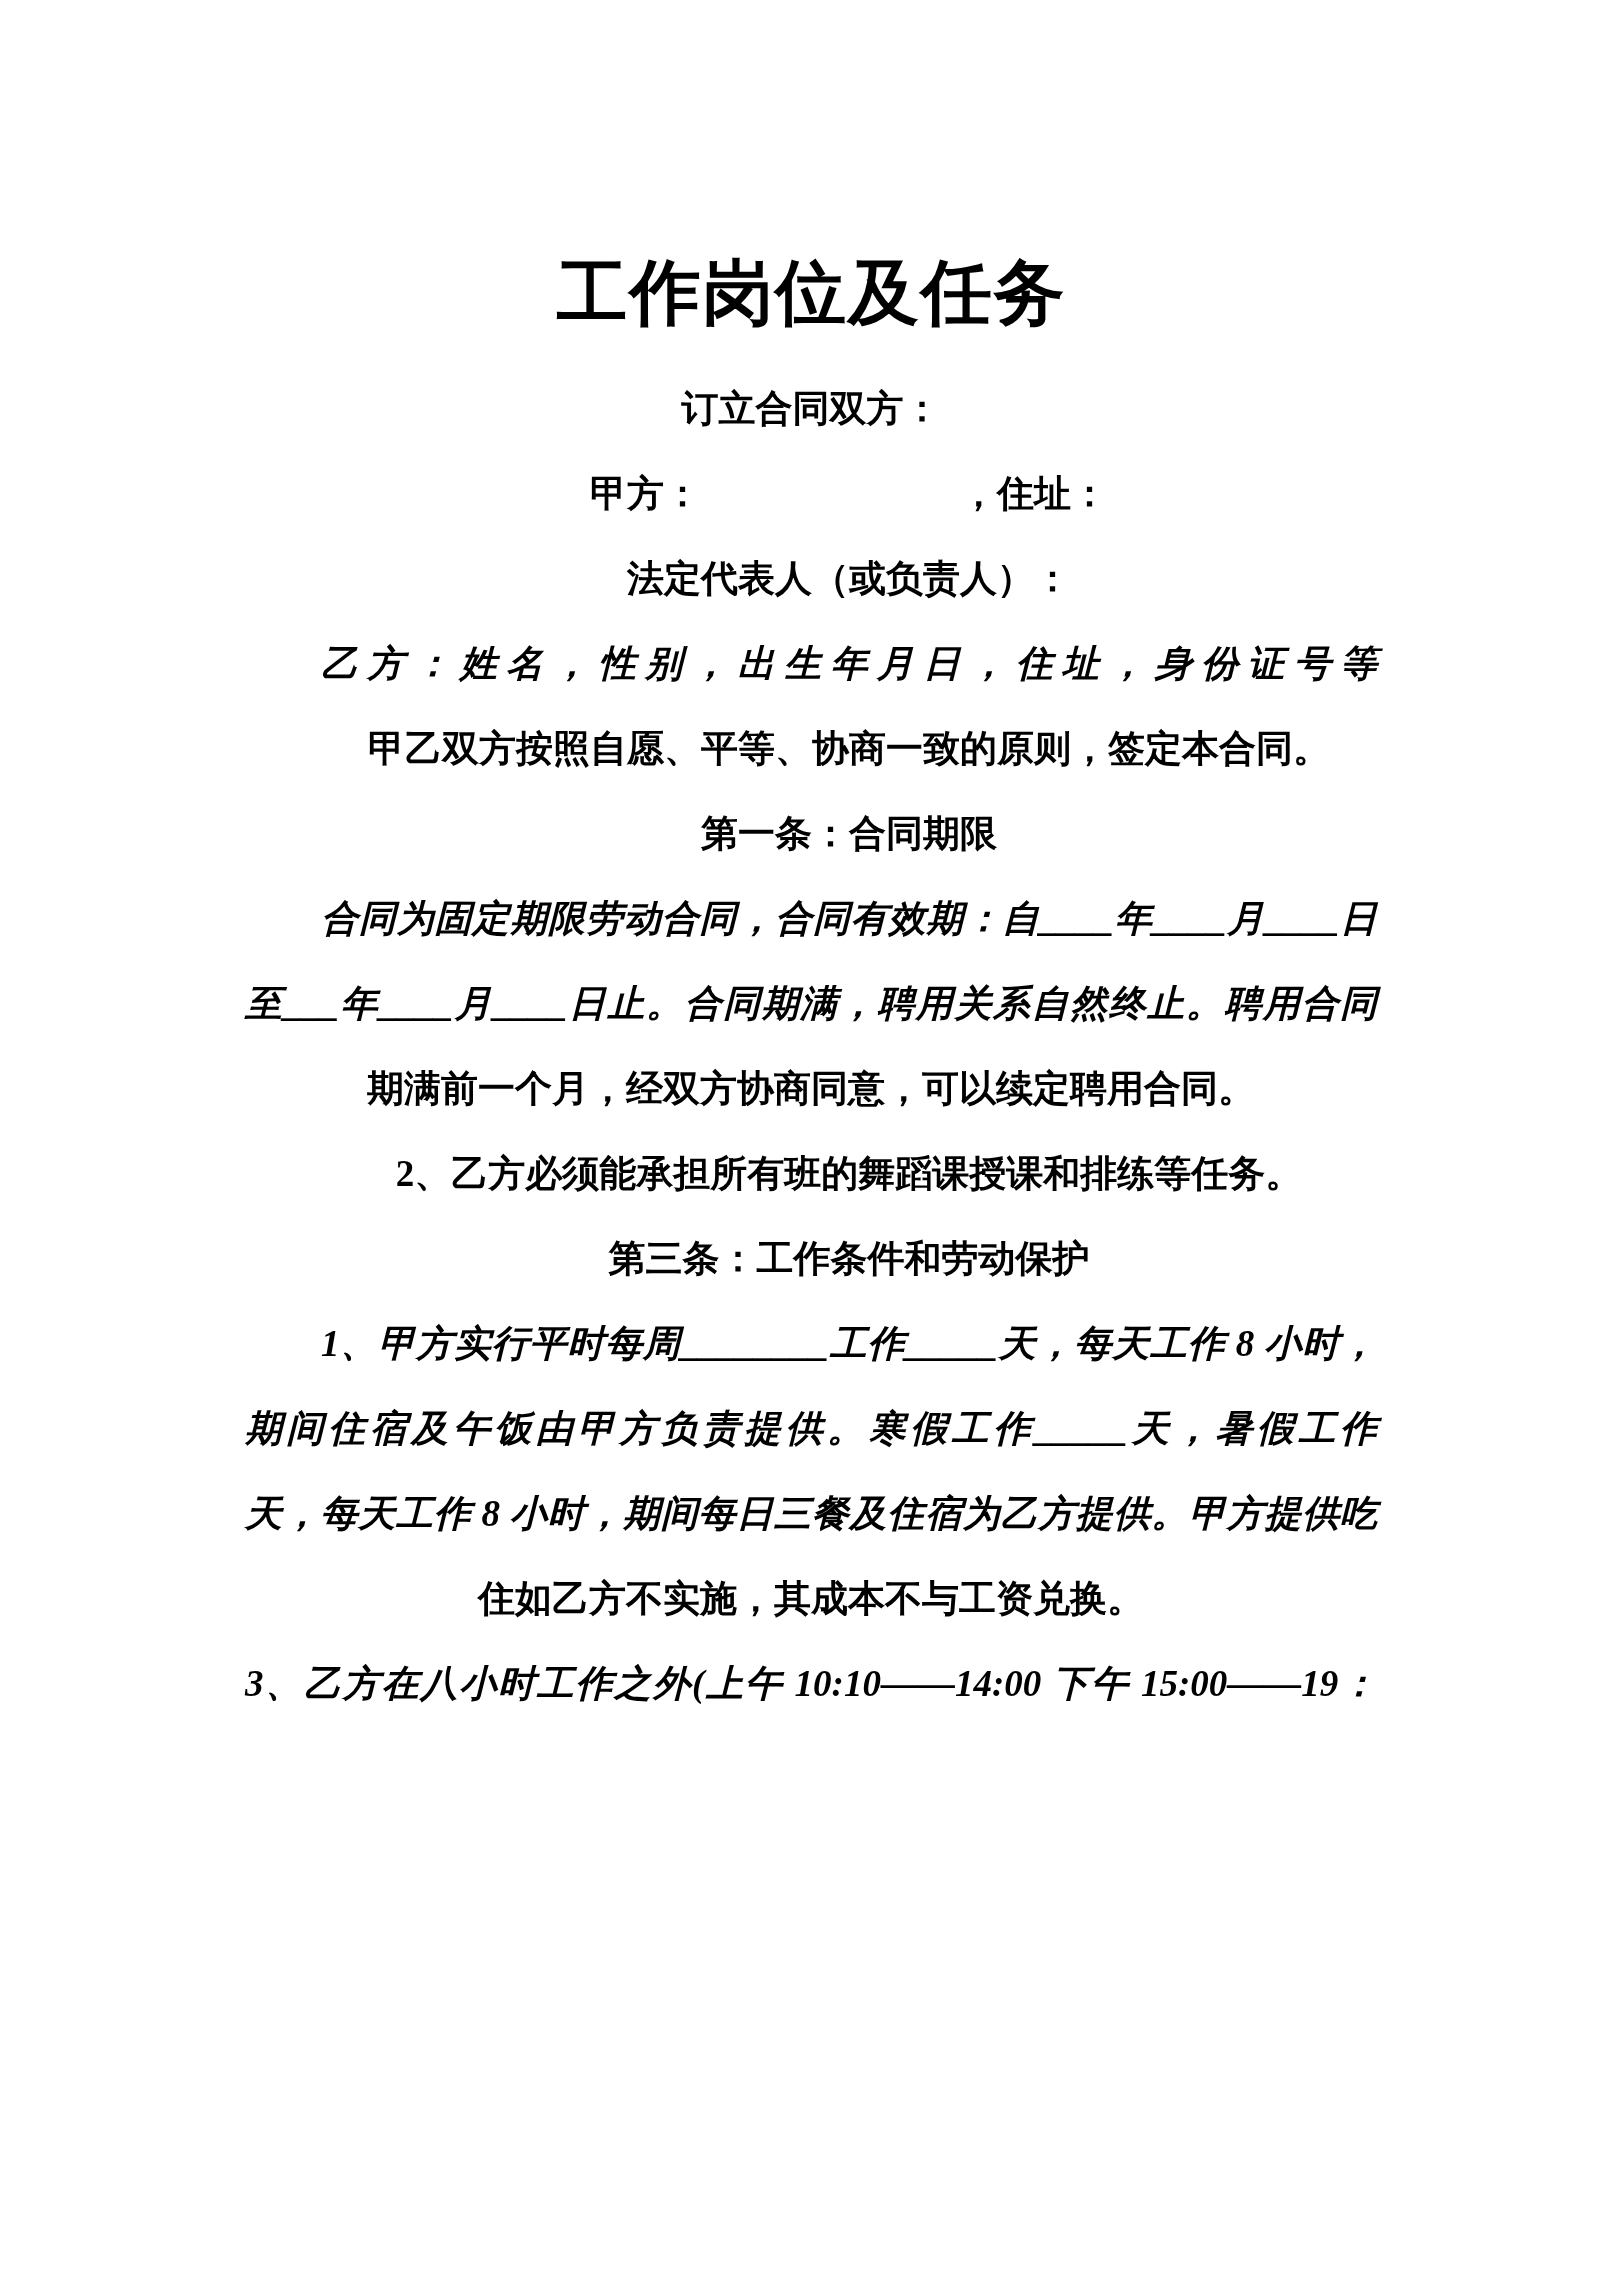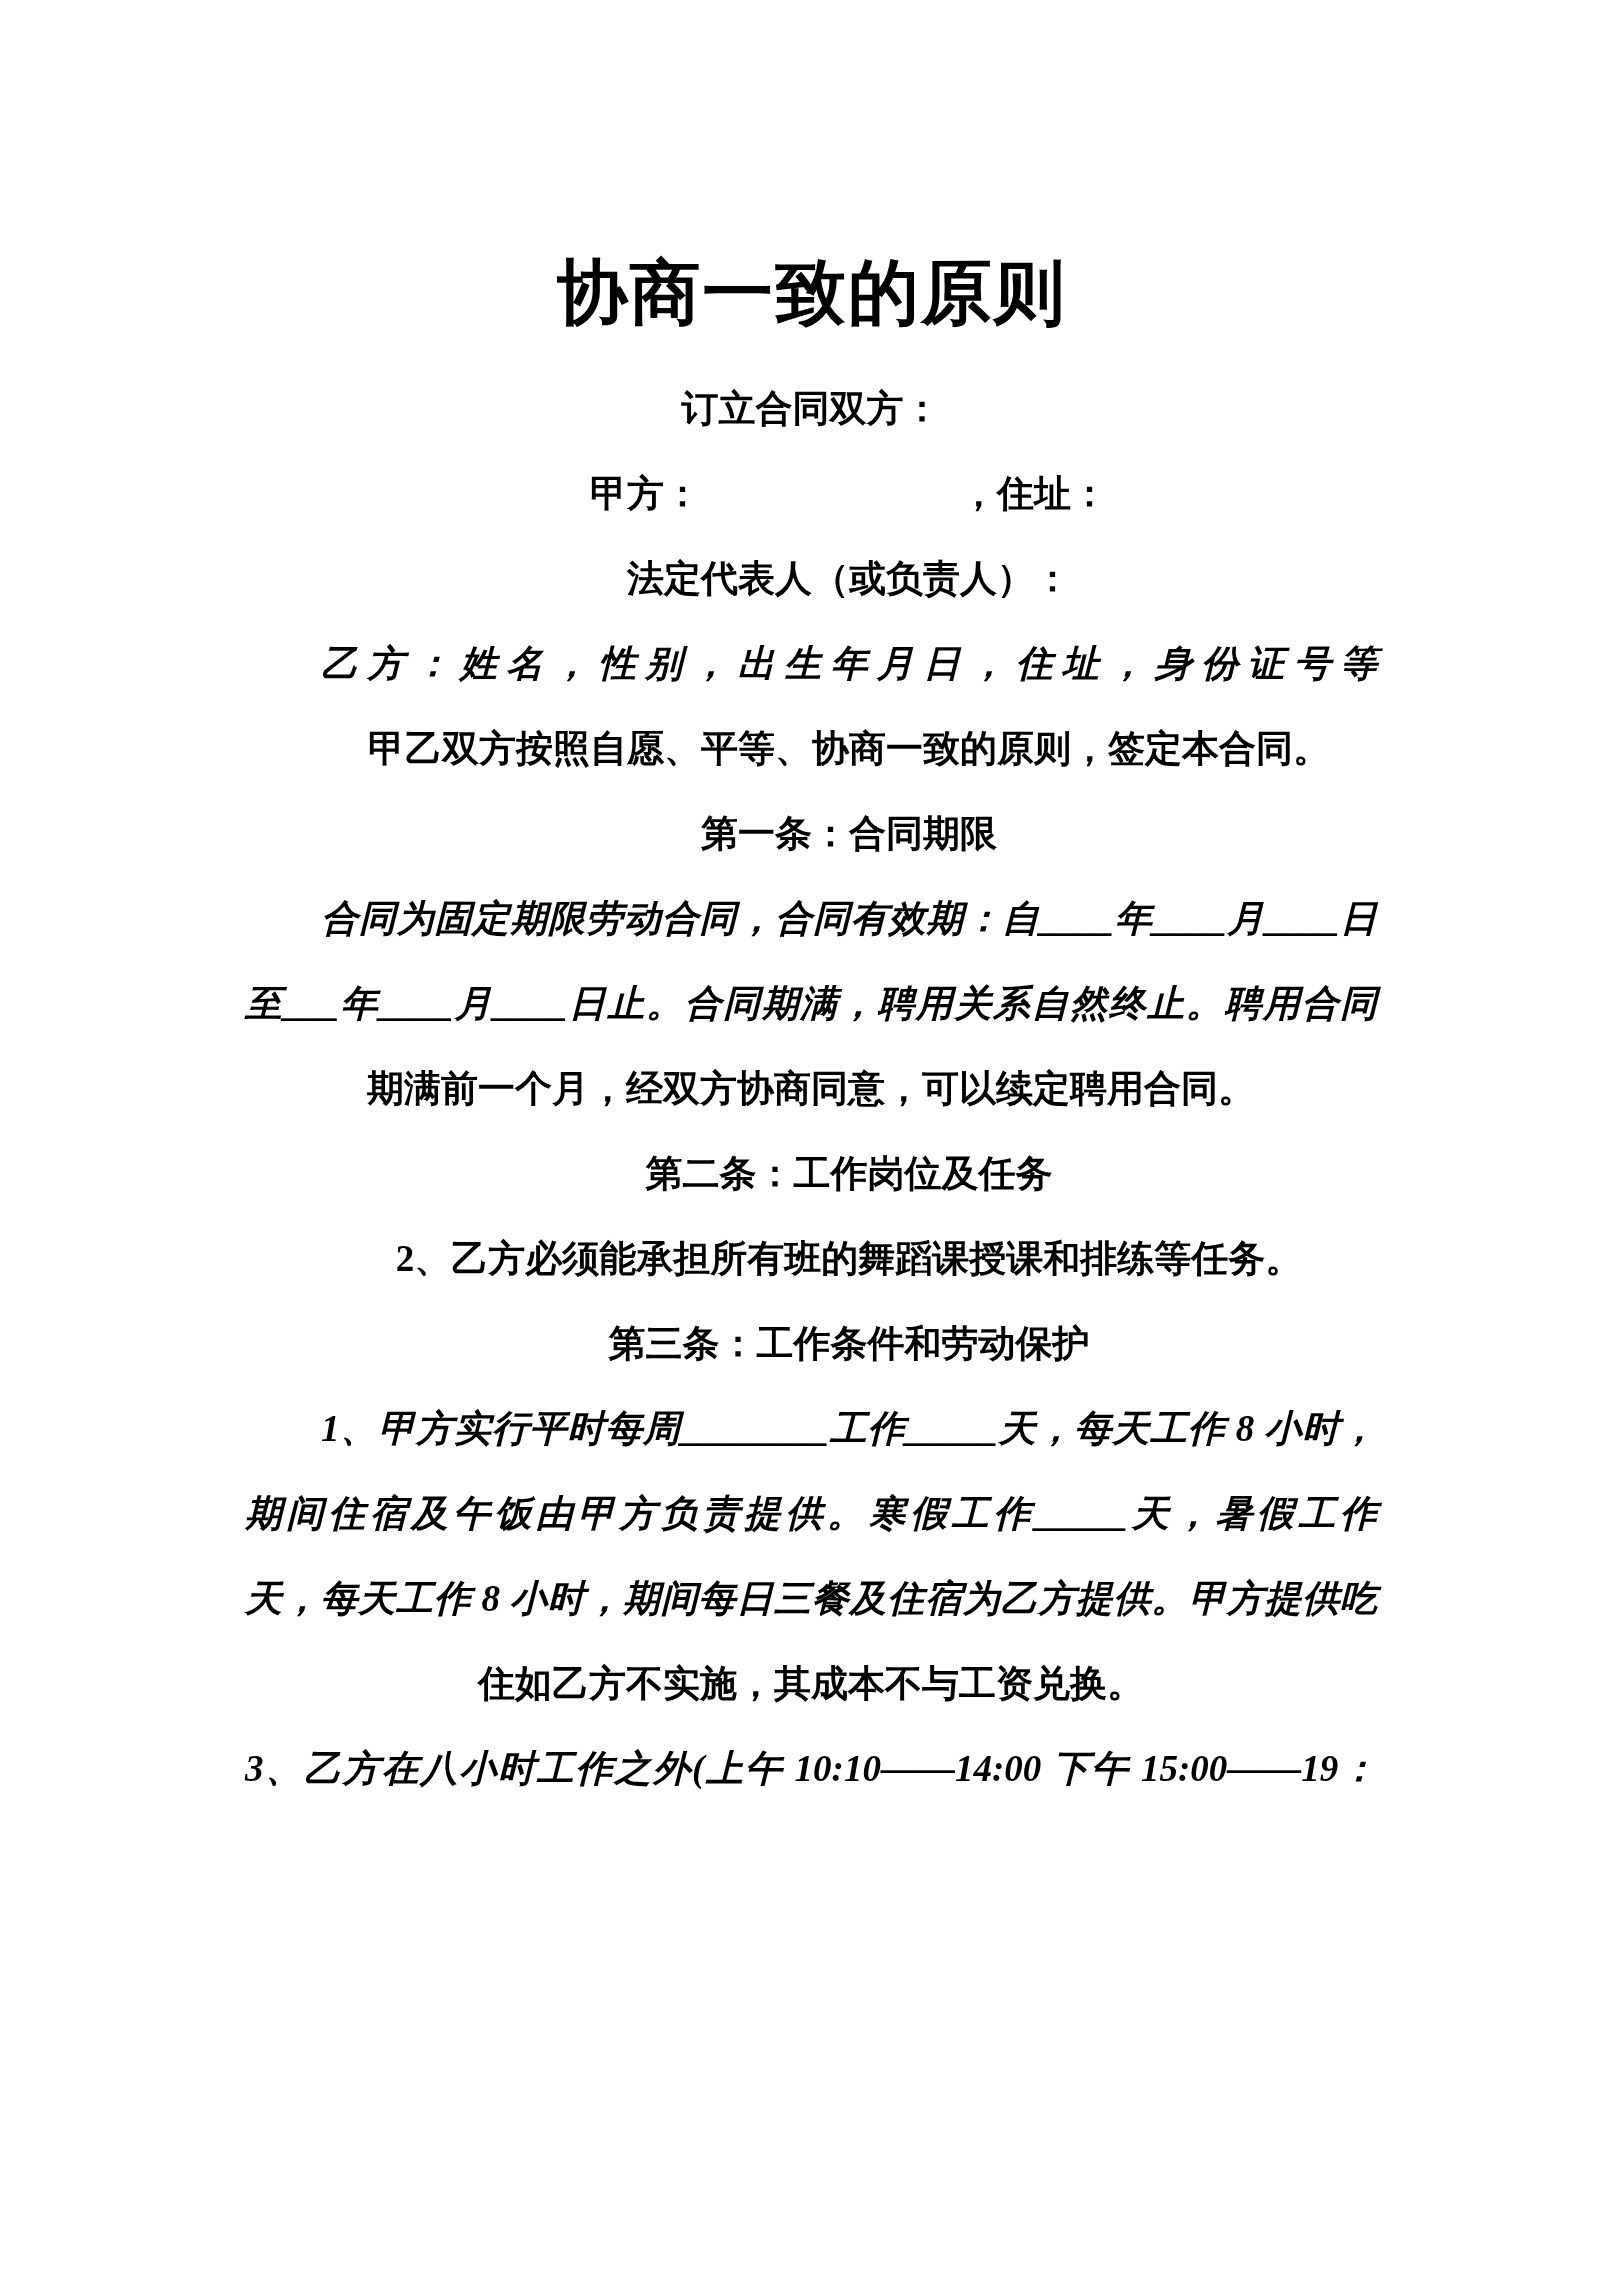--- a/index.html
+++ b/index.html
@@ -43,32 +43,31 @@
     text-align:justify;
     text-align-last:justify;
     text-justify:inter-character;
     font-style:italic;
   }
 </style>
 </head>
 <body>
 
 <div class="page">
-  <div class="title">协商一致的原则</div>
+  <div class="title">工作岗位及任务</div>
   <div class="content">
       <div class="line">订立合同双方：</div>
       <div class="line indent">甲方：　　　　　　　，住址：</div>
       <div class="line indent">法定代表人（或负责人）：</div>
       <div class="line indent full">乙方：姓名，性别，出生年月日，住址，身份证号等</div>
       <div class="line indent">甲乙双方按照自愿、平等、协商一致的原则，签定本合同。</div>
       <div class="line indent">第一条：合同期限</div>
       <div class="line indent full">合同为固定期限劳动合同，合同有效期：自____年____月____日</div>
       <div class="line full">至___年____月____日止。合同期满，聘用关系自然终止。聘用合同</div>
       <div class="line">期满前一个月，经双方协商同意，可以续定聘用合同。</div>
-      <div class="line indent">第二条：工作岗位及任务</div>
       <div class="line indent">2、乙方必须能承担所有班的舞蹈课授课和排练等任务。</div>
       <div class="line indent">第三条：工作条件和劳动保护</div>
       <div class="line indent full">1、甲方实行平时每周________工作_____天，每天工作 8 小时，</div>
       <div class="line full">期间住宿及午饭由甲方负责提供。寒假工作_____天，暑假工作</div>
       <div class="line full">天，每天工作 8 小时，期间每日三餐及住宿为乙方提供。甲方提供吃</div>
       <div class="line">住如乙方不实施，其成本不与工资兑换。</div>
       <div class="line full">3、乙方在八小时工作之外(上午 10:10——14:00 下午 15:00——19：</div>
     </div>
 </div>
 

